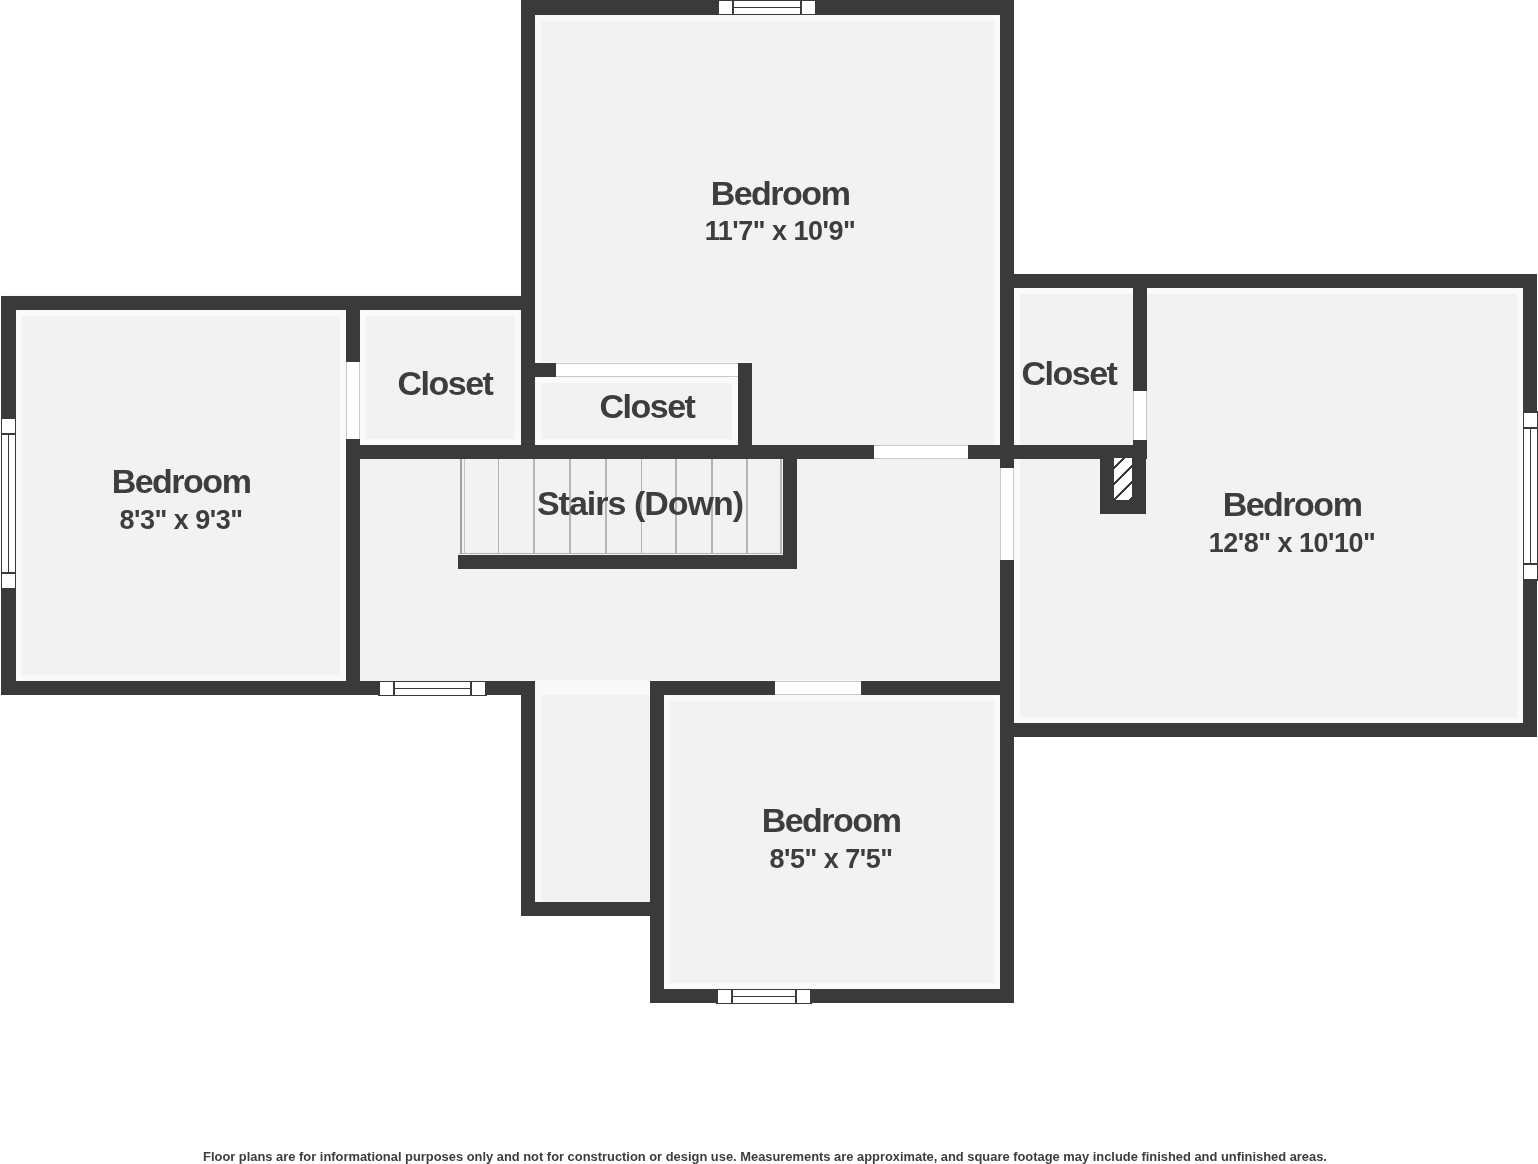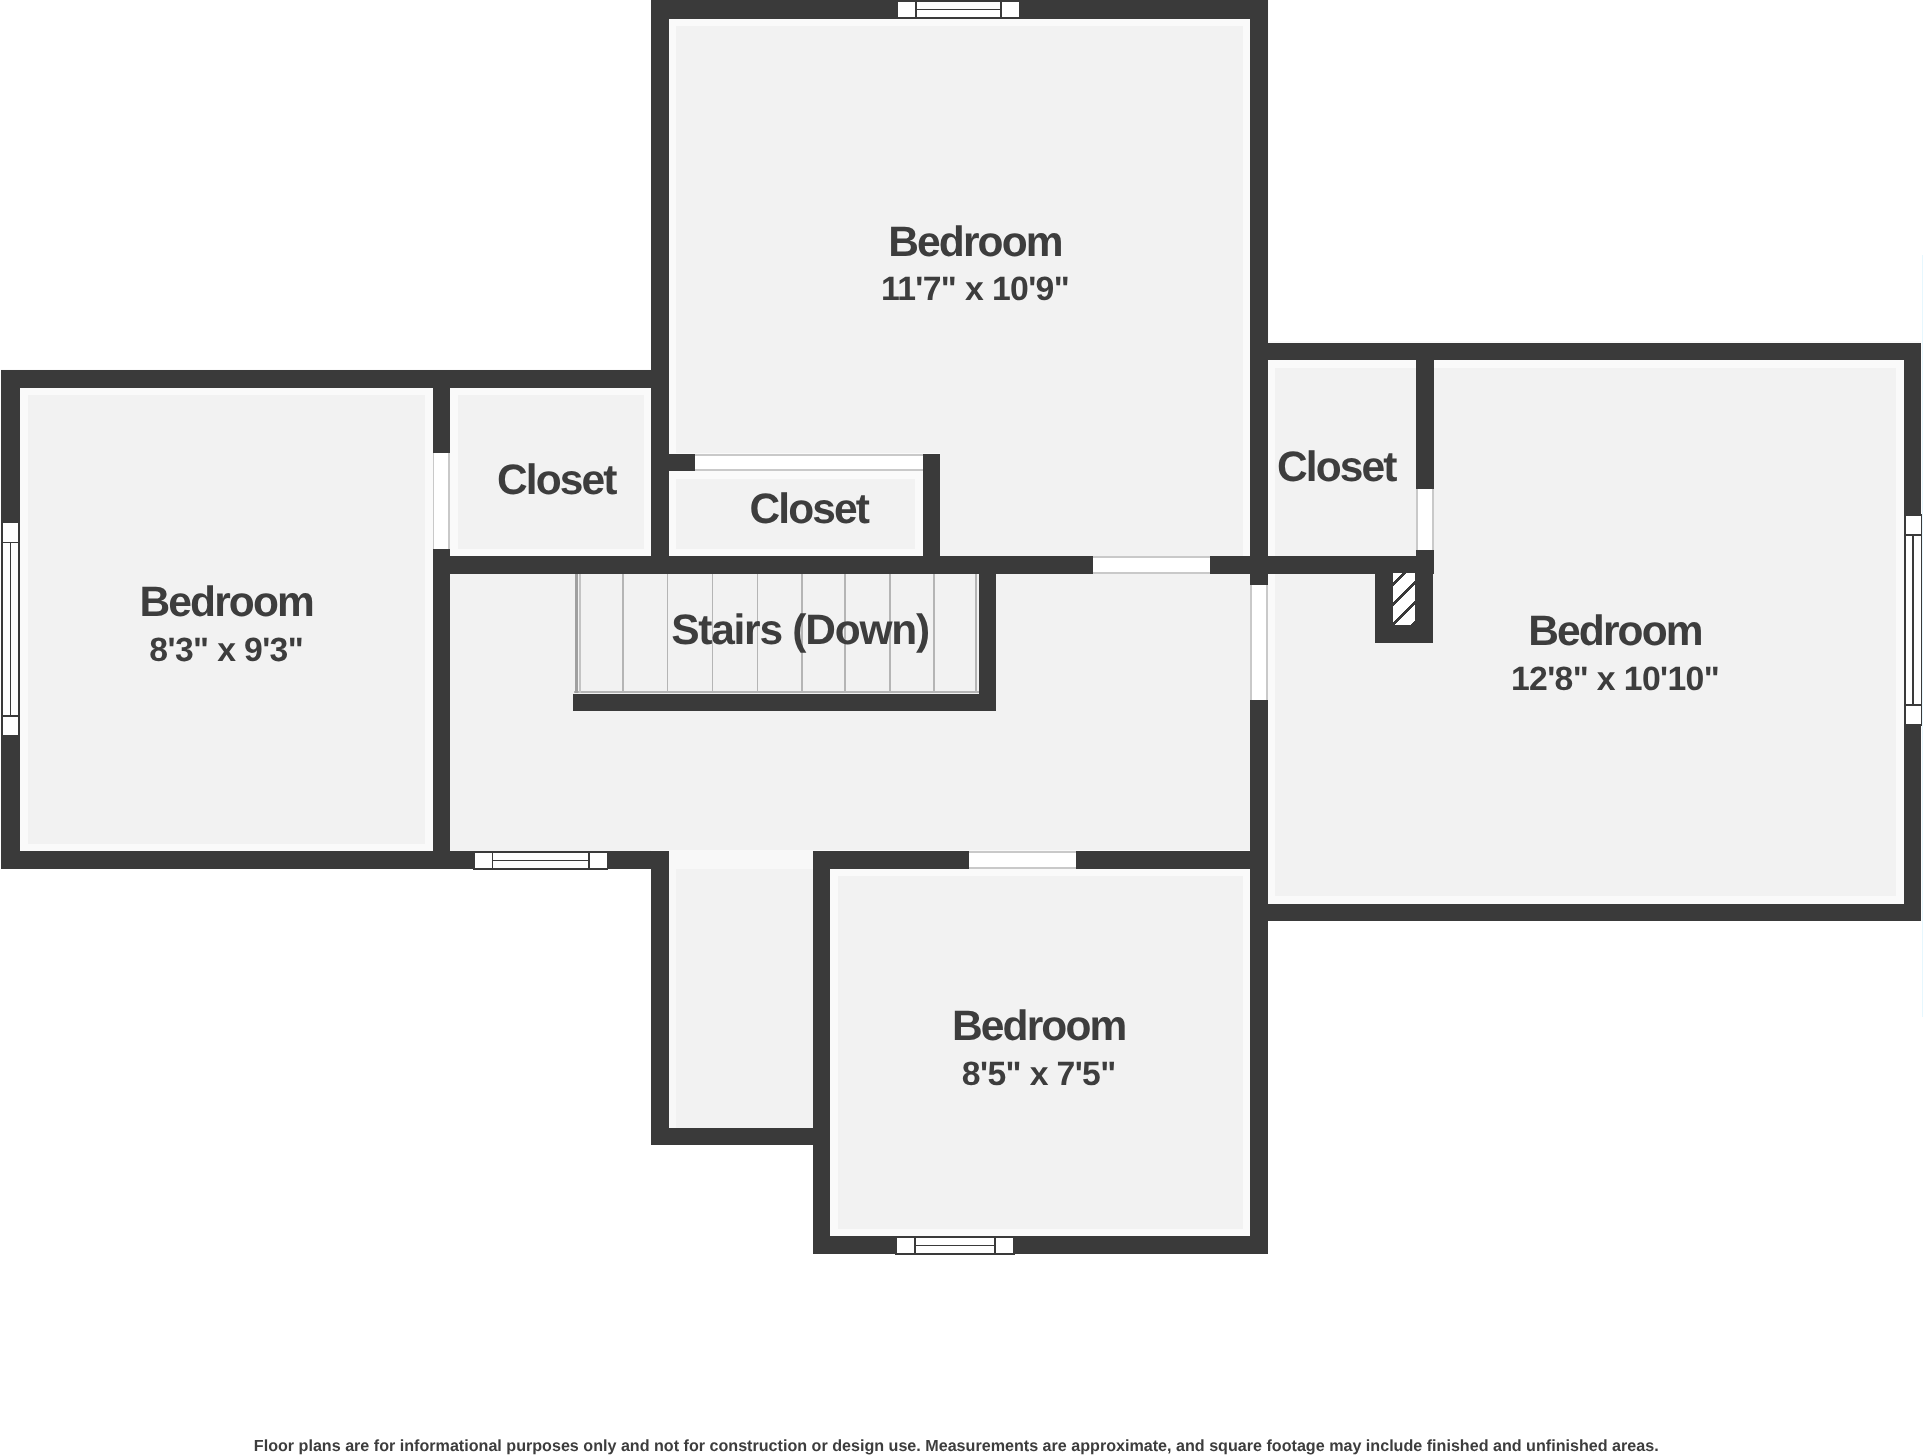--- a/index.html
+++ b/index.html
@@ -1,16 +1,16 @@
 <!DOCTYPE html>
 <html><head>
 <meta charset="utf-8">
 <style>
   html,body{margin:0;padding:0;background:#ffffff;}
-  .wrap{position:relative;width:1538px;height:1164px;overflow:hidden;background:#7dd3fc;}
+  .wrap{position:relative;width:1538px;height:1164px;overflow:hidden;background:#be185d;}
   svg{display:block;}
   text{font-family:"Liberation Sans", sans-serif;font-weight:bold;fill:#3d3d3d;}
   .room{font-size:34px;letter-spacing:-1.5px;}
   .dim{font-size:27px;letter-spacing:-0.5px;}
   .stairtxt{font-size:34px;letter-spacing:-1px;}
   .disc{font-size:12.9px;letter-spacing:0px;}
 </style>
 </head>
 <body>
 <div class="wrap">

